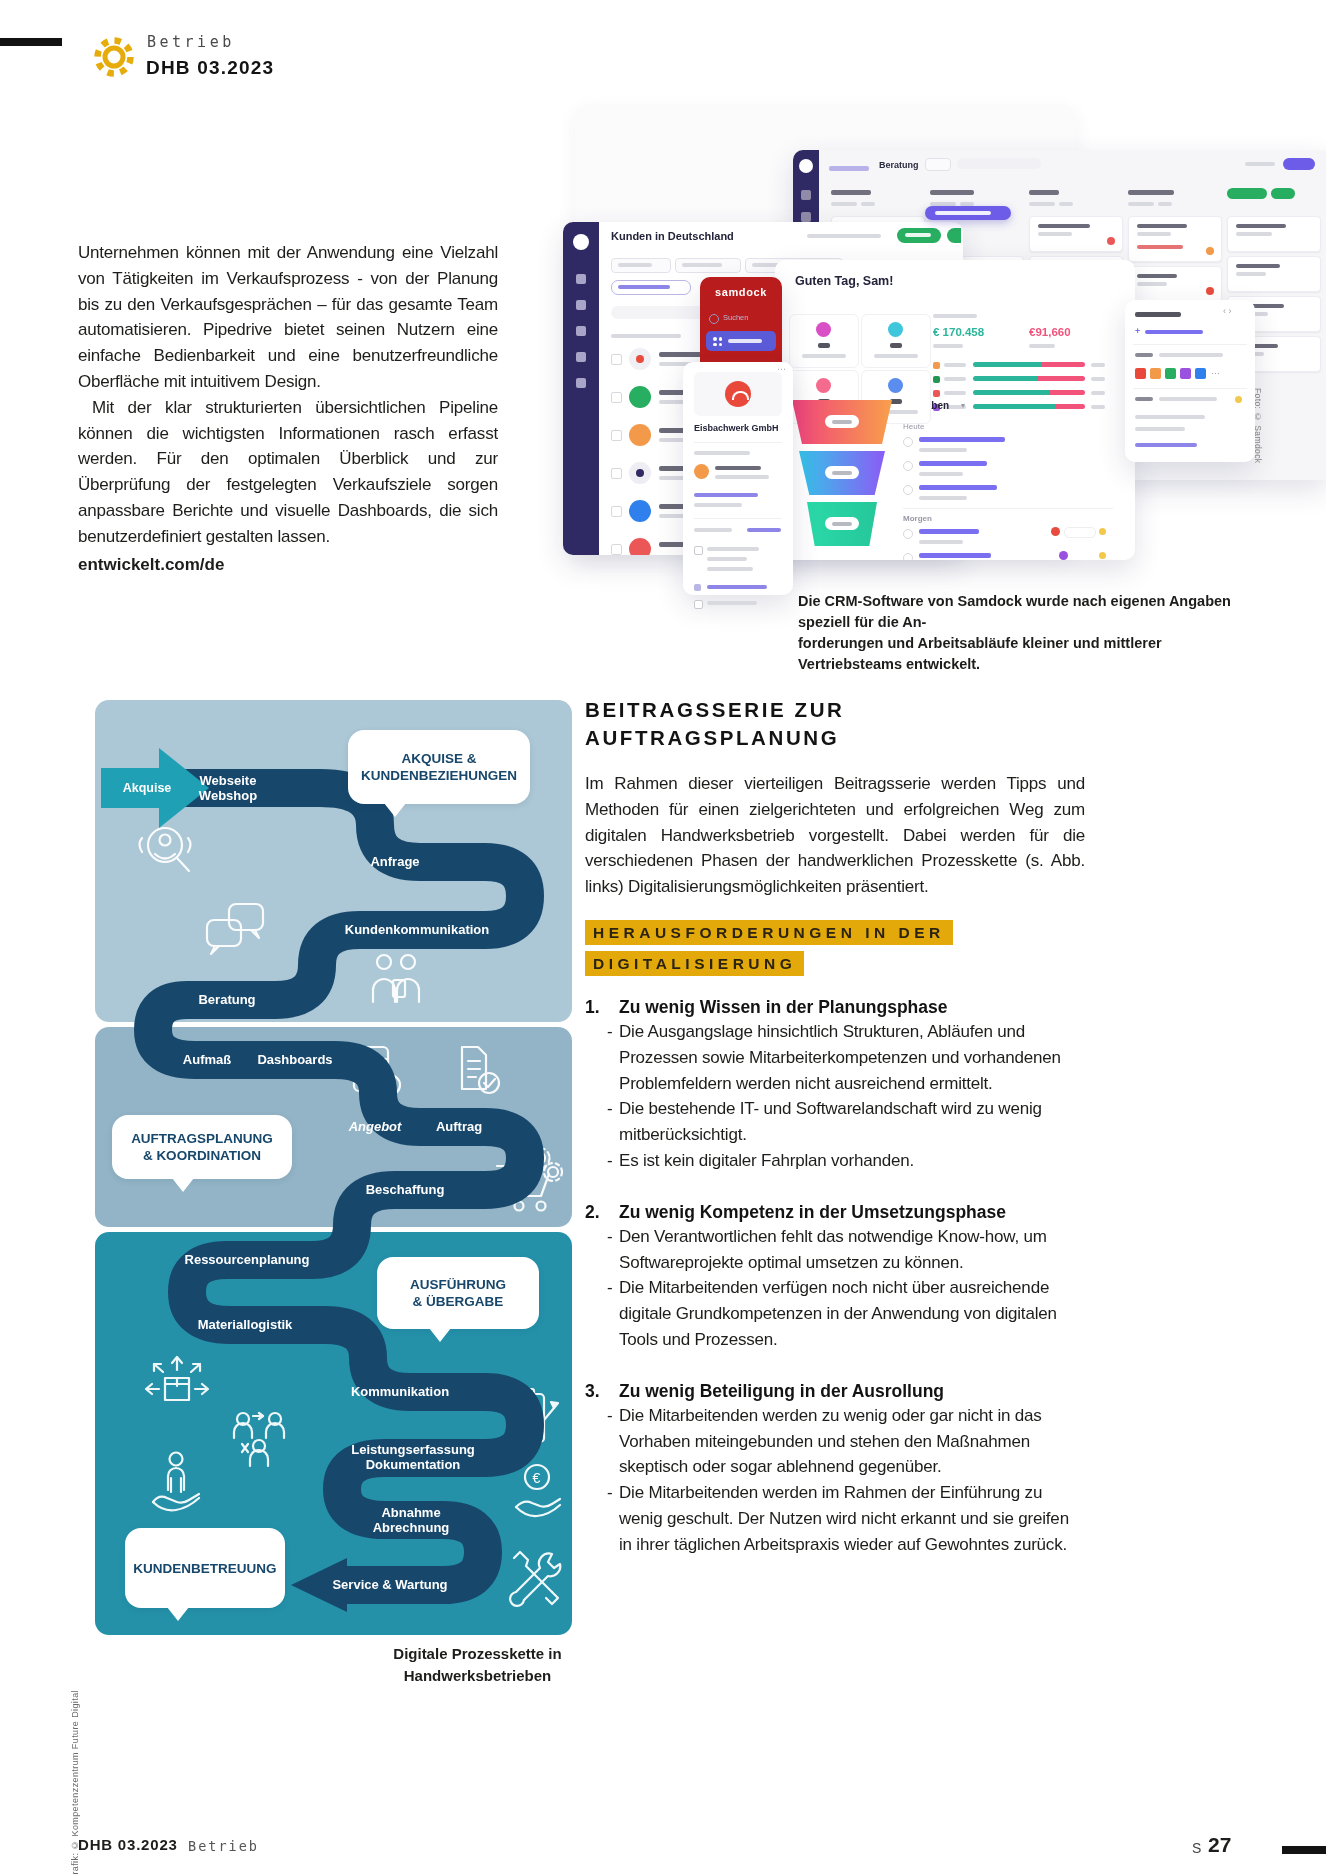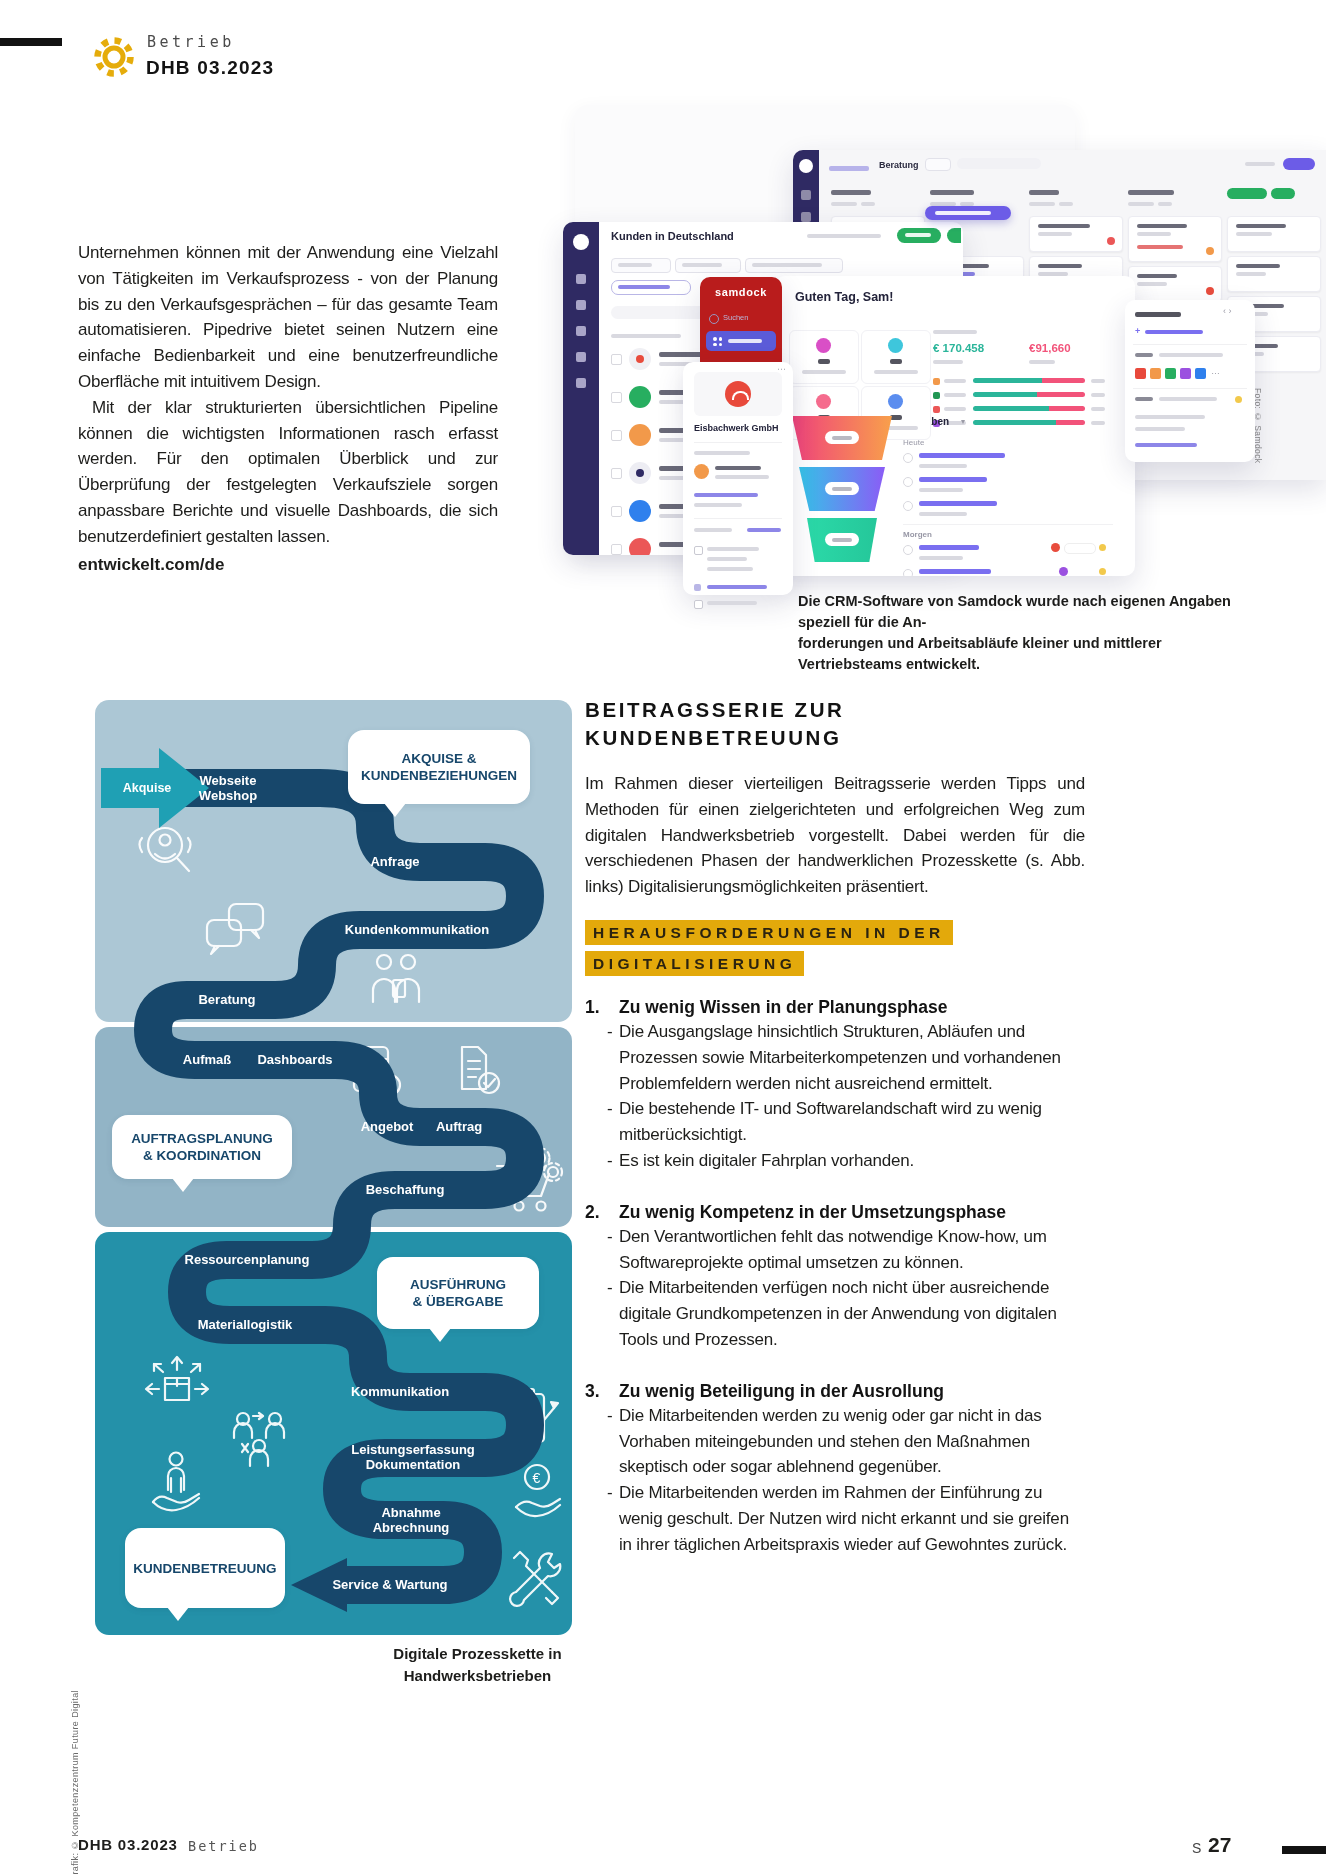--- a/index.html
+++ b/index.html
@@ -233,21 +233,21 @@
         <div class="bar" style="left:96px;top:282px;width:56px;background:#6a6a78;height:5px;"></div>
           <div class="bar" style="left:96px;top:292px;width:36px;"></div>
       </div>
       <div>
         <div class="sq" style="left:48px;top:322px;width:9px;height:9px;border:1px solid #d8d8de;background:#fff;"></div>
         <div class="dot" style="left:66px;top:316px;width:22px;height:22px;background:#EB5757;"></div>
         <div class="bar" style="left:96px;top:320px;width:60px;background:#6a6a78;height:5px;"></div>
       </div>
     </div>
 
-    <div class="win" style="left:230px;top:184px;width:360px;height:300px;overflow:hidden;z-index:4;">
+    <div class="win" style="left:230px;top:168px;width:360px;height:300px;overflow:hidden;z-index:4;">
       <div class="abs" style="left:20px;top:14px;font-size:12.5px;font-weight:700;color:#23233a;">Guten Tag, Sam!</div>
 
       <div class="abs" style="left:14px;top:54px;width:68px;height:52px;border:1px solid #f1f1f5;border-radius:6px;">
           <div class="dot" style="left:26px;top:7px;width:15px;height:15px;background:#D94FC6;"></div>
           <div class="bar" style="left:28px;top:28px;width:12px;height:5px;background:#55555f;"></div>
           <div class="bar" style="left:12px;top:39px;width:44px;height:3.5px;"></div>
         </div>
       <div class="abs" style="left:86px;top:54px;width:68px;height:52px;border:1px solid #f1f1f5;border-radius:6px;">
           <div class="dot" style="left:26px;top:7px;width:15px;height:15px;background:#3EC6DC;"></div>
           <div class="bar" style="left:28px;top:28px;width:12px;height:5px;background:#55555f;"></div>
@@ -428,21 +428,21 @@
       </div>
 
     <div class="ilabel" style="left:52px;top:88px;font-size:12.5px;">Akquise</div>
     <div class="ilabel" style="left:133px;top:88px;">Webseite
 Webshop</div>
     <div class="ilabel" style="left:300px;top:161px;">Anfrage</div>
     <div class="ilabel" style="left:322px;top:229px;">Kundenkommunikation</div>
     <div class="ilabel" style="left:132px;top:299px;">Beratung</div>
     <div class="ilabel" style="left:112px;top:359px;">Aufmaß</div>
     <div class="ilabel" style="left:200px;top:359px;">Dashboards</div>
-    <div class="ilabel" style="left:292px;top:426px;">Angebot</div>
+    <div class="ilabel" style="left:280px;top:426px;font-style:italic;">Angebot</div>
     <div class="ilabel" style="left:364px;top:426px;">Auftrag</div>
     <div class="ilabel" style="left:310px;top:489px;">Beschaffung</div>
     <div class="ilabel" style="left:152px;top:559px;">Ressourcenplanung</div>
     <div class="ilabel" style="left:150px;top:624px;">Materiallogistik</div>
     <div class="ilabel" style="left:305px;top:691px;">Kommunikation</div>
     <div class="ilabel" style="left:318px;top:757px;">Leistungserfassung
 Dokumentation</div>
     <div class="ilabel" style="left:316px;top:820px;">Abnahme
 Abrechnung</div>
     <div class="ilabel" style="left:295px;top:884px;">Service &amp; Wartung</div>
@@ -573,21 +573,21 @@
     </svg>
   </div>
 
   <div class="abs vtext" style="left:70px;top:1632px;transform:rotate(180deg);height:250px;font-size:9px;color:#6a6a6a;">Grafik: © Kompetenzzentrum Future Digital</div>
 
   <div class="abs pre" style="left:380px;top:1643px;width:195px;text-align:center;font-size:15px;font-weight:700;line-height:22px;">Digitale Prozesskette in
 Handwerksbetrieben</div>
 
   <div class="abs" style="left:585px;top:696px;width:500px;">
     <div class="r-title pre">BEITRAGSSERIE ZUR
-KUNDENBETREUUNG</div>
+AUFTRAGSPLANUNG</div>
     <div class="r-body" style="margin-top:20px;">Im Rahmen dieser vierteiligen Beitragsserie werden Tipps und Methoden für einen zielgerichteten und erfolgreichen Weg zum digitalen Handwerksbetrieb vorgestellt. Dabei werden für die verschiedenen Phasen der handwerklichen Prozesskette (s. Abb. links) Digitalisierungsmöglichkeiten präsentiert.</div>
     <div style="margin-top:20px;">
       <span class="hl">HERAUSFORDERUNGEN IN DER</span><br>
       <span class="hl" style="margin-top:6px;">DIGITALISIERUNG</span>
     </div>
 
     <div style="margin-top:20px;">
       <div class="sec-head">
           <span class="sec-num">1.</span>
           <span>Zu wenig Wissen in der Planungsphase</span>

